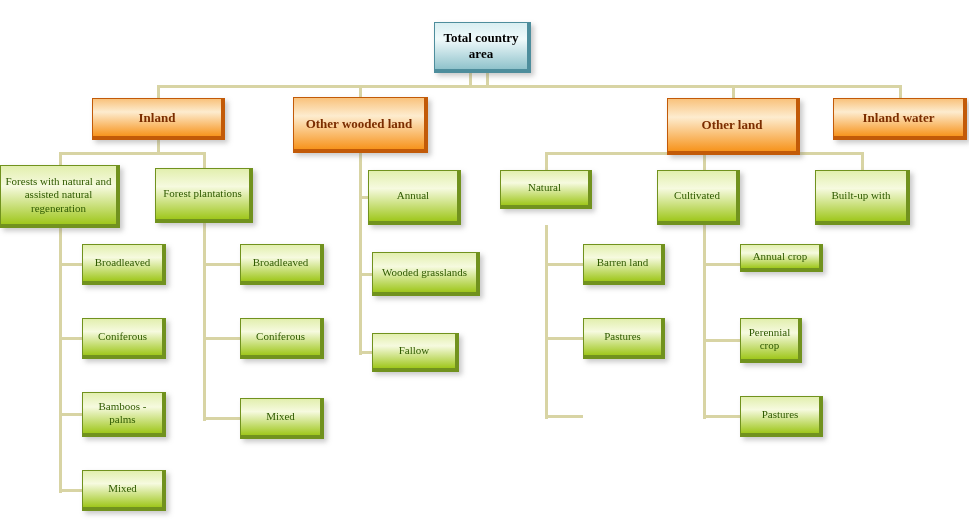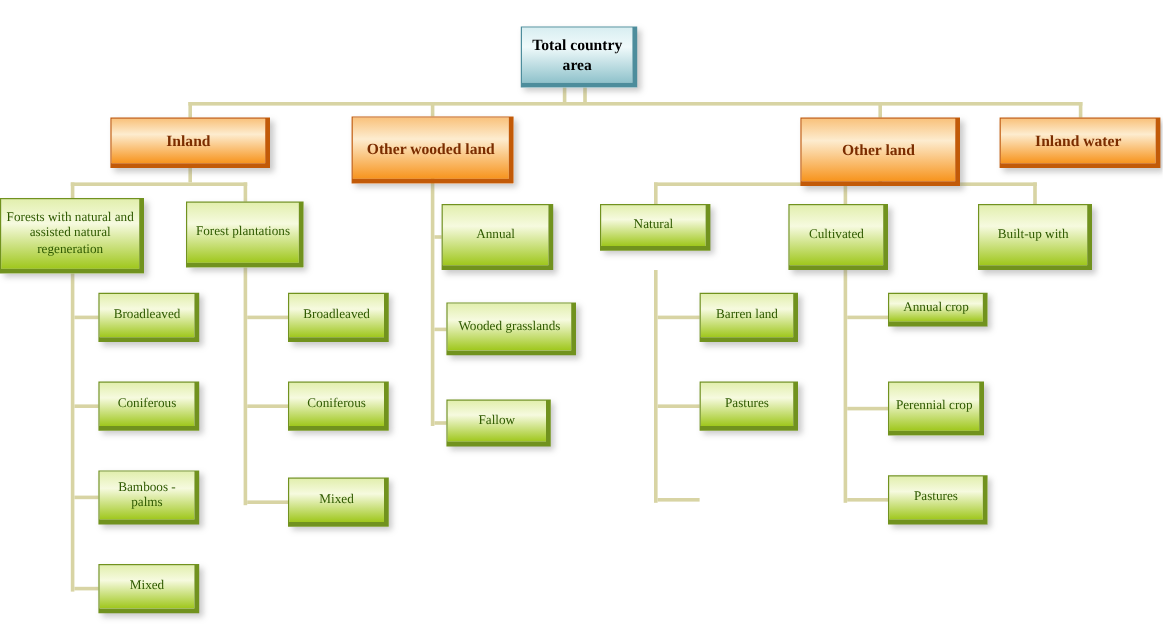--- a/index.html
+++ b/index.html
@@ -180,20 +180,20 @@
   <div class="node leaf" style="left:583px;top:244px;width:82px;height:41px">
     <span class="lbl">Barren land</span>
   </div>
   <div class="node leaf" style="left:583px;top:318px;width:82px;height:41px">
     <span class="lbl">Pastures</span>
   </div>
 
   <div class="node leaf" style="left:740px;top:244px;width:83px;height:28px">
     <span class="lbl">Annual crop</span>
   </div>
-  <div class="node leaf" style="left:740px;top:318px;width:80px;height:45px">
+  <div class="node leaf" style="left:740px;top:318px;width:62px;height:45px">
     <span class="lbl">Perennial crop</span>
   </div>
   <div class="node leaf" style="left:740px;top:396px;width:83px;height:41px">
     <span class="lbl">Pastures</span>
   </div>
 
 </div>
 
 </body></html>

